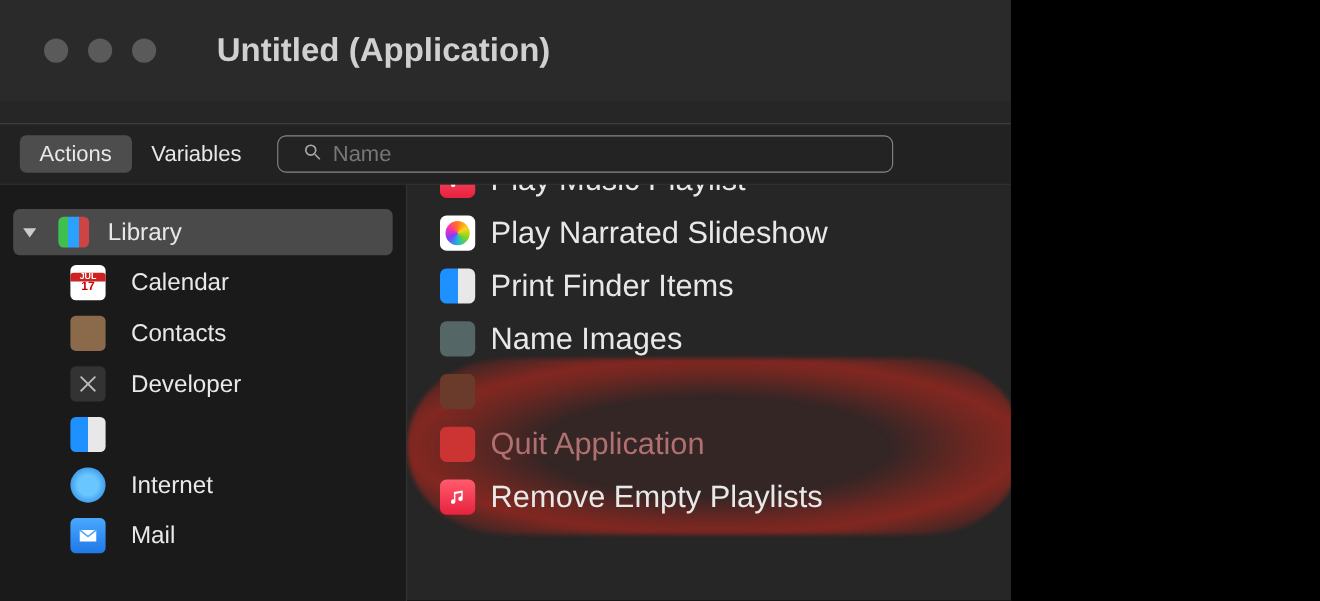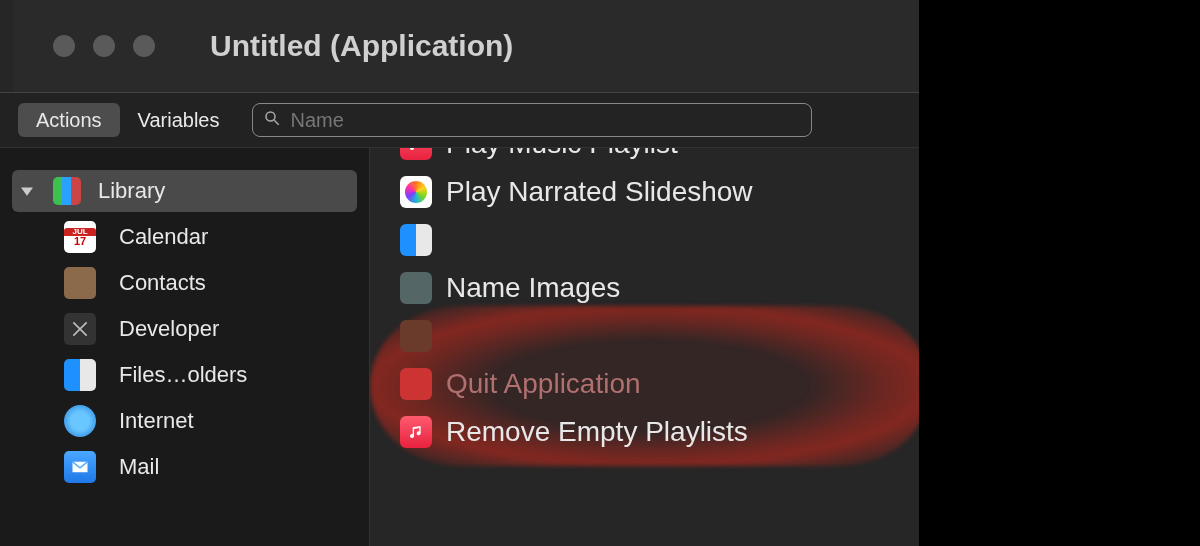--- a/index.html
+++ b/index.html
@@ -18,41 +18,41 @@
   }
   *{box-sizing:border-box;font-family:-apple-system,"Helvetica Neue",Arial,sans-serif;}
   body{margin:0;background:#000;width:1200px;height:546px;overflow:hidden;}
   .window{
     position:absolute;left:0;top:0;width:920px;height:546px;
     background:var(--panel);border-right:1px solid #000;
   }
   .right-black{position:absolute;left:920px;top:0;width:280px;height:546px;background:#000;}
   
   .titlebar{
-    height:92px;background:var(--titlebar);display:flex;align-items:center;padding-left:40px;margin-left:13px;
+    height:92px;background:var(--titlebar);display:flex;align-items:center;padding-left:40px;
   }
   .traffic{display:flex;gap:18px;margin-right:55px;}
   .traffic .dot{width:22px;height:22px;border-radius:50%;background:var(--traffic-gray);}
   .title{font-size:30px;font-weight:600;color:#d0d0d0;}
   
   .toolbar{
     height:56px;border-top:1px solid var(--border);border-bottom:1px solid #333;
-    display:flex;align-items:center;padding:0 18px;gap:14px;background:#222;
+    display:flex;align-items:center;padding:0 18px;gap:14px;background:#222;margin-top:20px;
   }
   .seg{
     display:flex;align-items:center;gap:0;
   }
   .seg-btn{
     height:34px;display:flex;align-items:center;padding:0 18px;
     color:var(--text);font-size:20px;border-radius:6px;cursor:default;
   }
   .seg-btn.active{background:#4d4d4d;}
   .searchbox{
     flex:1;max-width:560px;height:34px;border:1px solid var(--search-border);border-radius:8px;
-    display:flex;align-items:center;padding:0 10px;gap:8px;background:#232323;
+    display:flex;align-items:center;padding:0 22px;gap:8px;background:#232323;
   }
   .search-icon svg{width:18px;height:18px;stroke:#aaa;fill:none;stroke-width:2;}
   .search-input{
     flex:1;background:transparent;border:0;outline:0;color:var(--text);font-size:20px;
   }
   .search-input::placeholder{color:#777;}
   
   .body{display:flex;height:calc(546px - 92px - 56px);}
   .sidebar{
     width:370px;border-right:1px solid #333;padding:22px 12px 0 12px;
@@ -163,21 +163,20 @@
         <span class="lib-icon ic-dev">
           <svg viewBox="0 0 24 24" width="20" height="20">
               <line x1="4" y1="20" x2="20" y2="4"></line>
               <line x1="4" y1="4" x2="20" y2="20"></line>
             </svg>
         </span>
         <span class="label">Developer</span>
       </div>
       <div class="lib-row item">
         <span class="lib-icon ic-finder"></span>
-        <span class="label">Files…olders</span>
       </div>
       <div class="lib-row item">
         <span class="lib-icon ic-internet"></span>
         <span class="label">Internet</span>
       </div>
       <div class="lib-row item">
         <span class="lib-icon ic-mail">
           <svg viewBox="0 0 24 24" width="18" height="18">
               <path d="M2 5h20v14H2z"></path>
               <path d="M2 5l10 8 10-8" fill="none" stroke="#4aa8ff" stroke-width="2"></path>
@@ -201,20 +200,21 @@
 
       <div class="action-row">
         <span class="act-icon ic-photos">
             <span class="flower"></span>
           </span>
         <span class="label">Play Narrated Slideshow</span>
       </div>
 
       <div class="action-row">
         <span class="act-icon ic-finder"></span>
+        <span class="label">Print Finder Items</span>
       </div>
 
       <div class="action-row">
         <span class="act-icon ic-preview"></span>
         <span class="label">Name Images</span>
       </div>
 
       <div class="action-row dim">
         <span class="act-icon ic-keynote"></span>
       </div>

